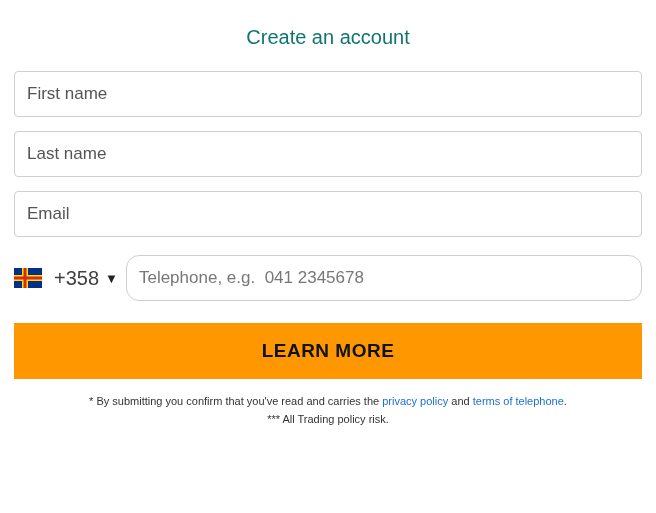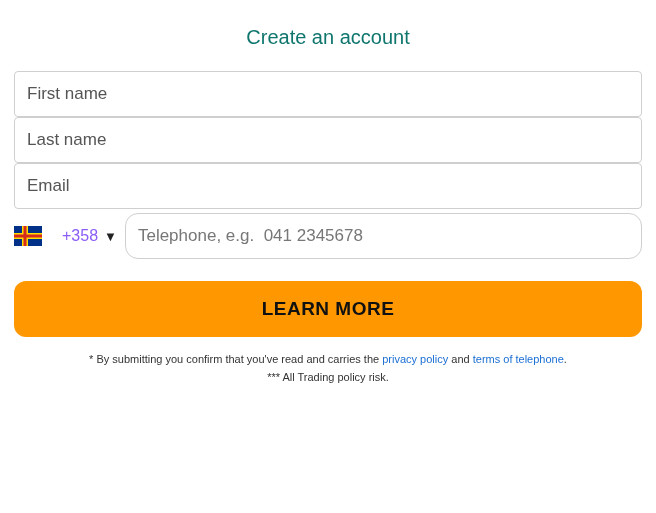--- a/index.html
+++ b/index.html
@@ -18,20 +18,21 @@
       margin-bottom: 22px;
     }
     .field {
       width: 100%;
       height: 46px;
       border: 1px solid #cfcfcf;
       border-radius: 4px;
       padding: 0 12px;
       font-size: 17px;
       color: #333;
+      margin-bottom: 14px;
       outline: none;
     }
     .field::placeholder { color: #555; }
     .phone-row {
       display: flex;
       align-items: center;
       gap: 8px;
       margin-bottom: 22px;
       margin-top: 4px;
     }
@@ -41,23 +42,23 @@
       gap: 4px;
       cursor: pointer;
       padding: 4px 0;
     }
     .flag {
       width: 28px;
       height: 20px;
       display: block;
     }
     .dial-code {
-      font-size: 16px;
-      color: #8b5cf6;
-      margin-left: 16px;
+      font-size: 20px;
+      color: #404040;
+      margin-left: 8px;
     }
     .caret {
       font-size: 13px;
       color: #222;
       margin-left: 2px;
     }
     .phone-input {
       flex: 1;
       height: 46px;
       border: 1px solid #cfcfcf;
@@ -66,21 +67,21 @@
       font-size: 17px;
       color: #333;
       outline: none;
     }
     .phone-input::placeholder { color: #777; }
     .submit-btn {
       width: 100%;
       height: 56px;
       background: #ff9800;
       border: none;
-      border-radius: 12px;
+      border-radius: 0;
       font-size: 19px;
       font-weight: 700;
       letter-spacing: 0.5px;
       color: #111;
       cursor: pointer;
       margin-bottom: 14px;
     }
     .disclaimers {
       text-align: center;
       font-size: 11px;

